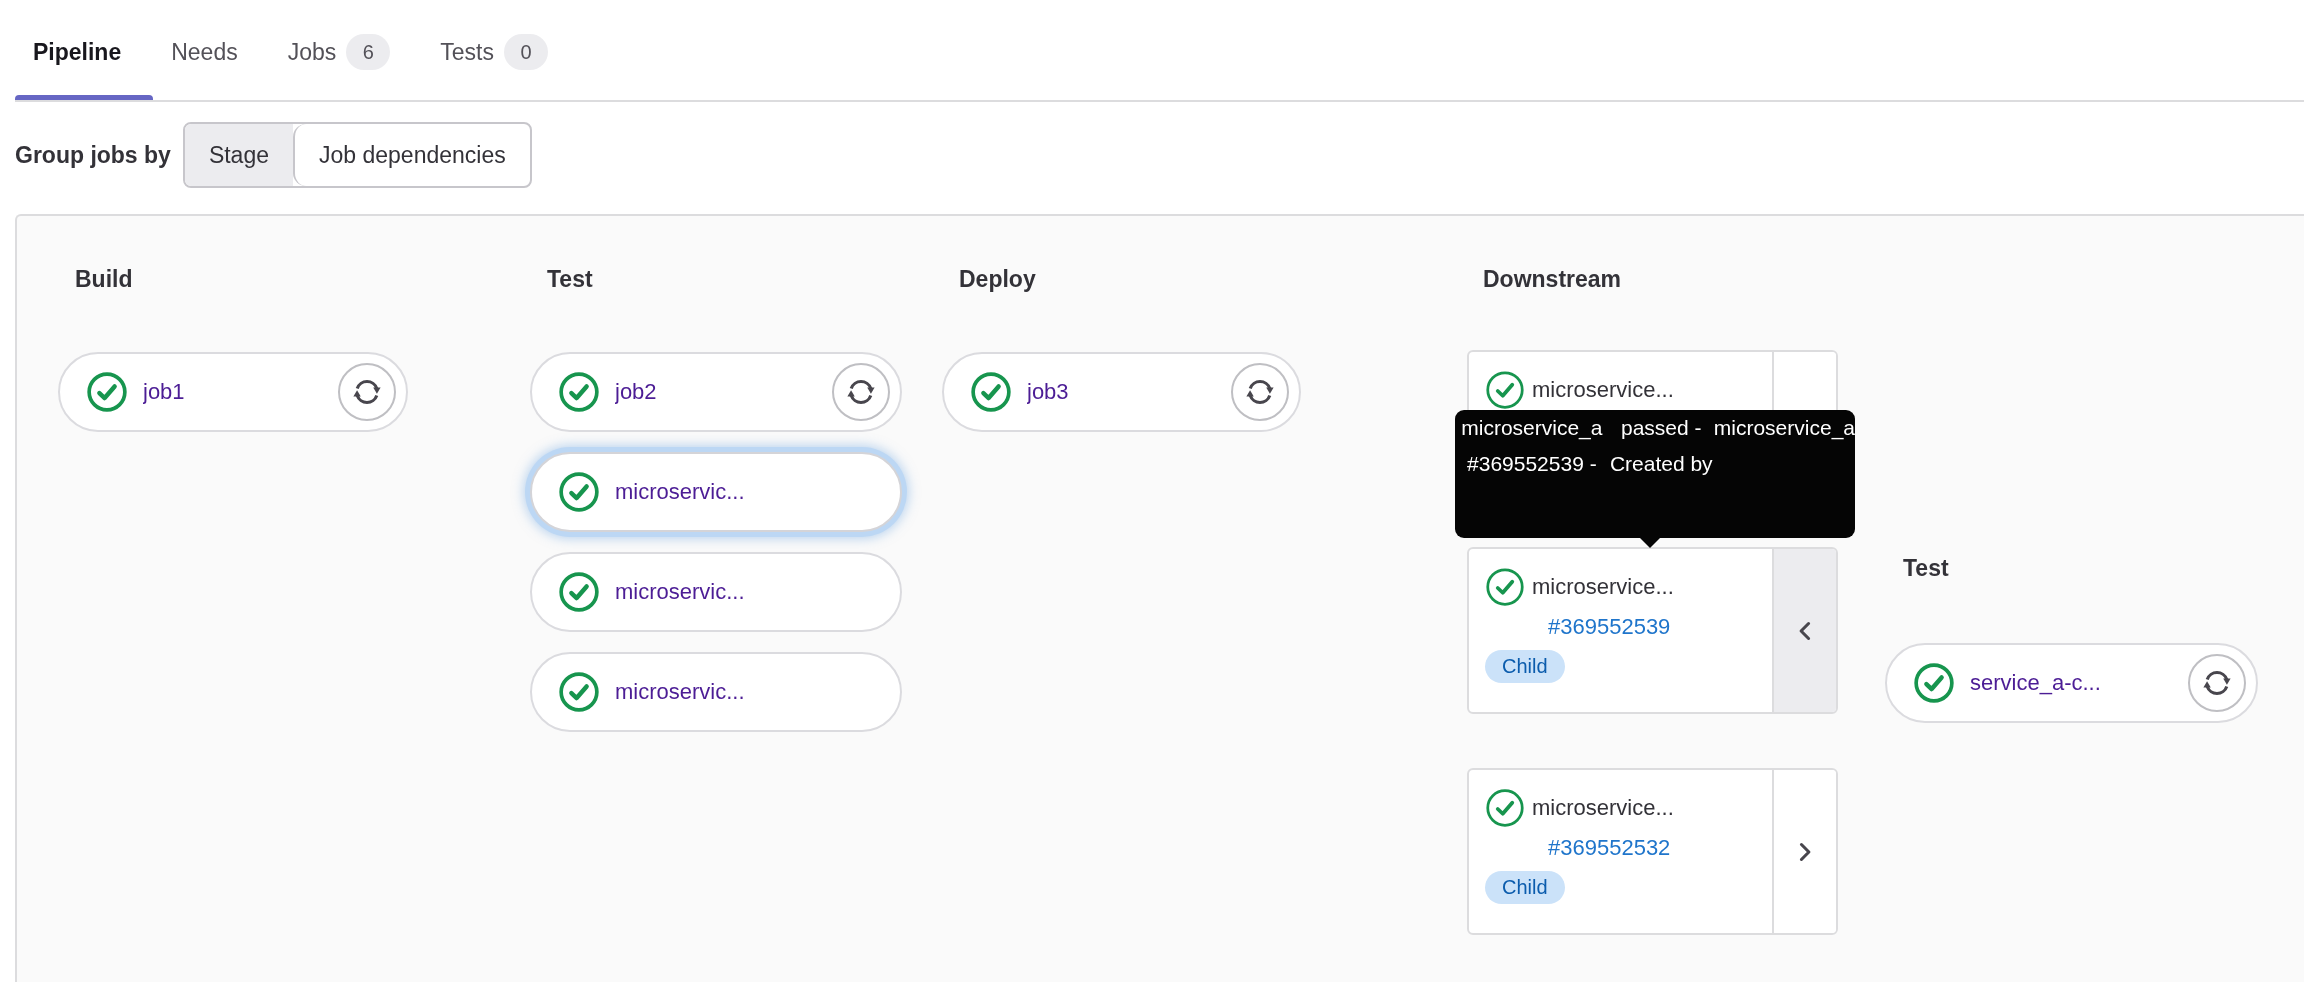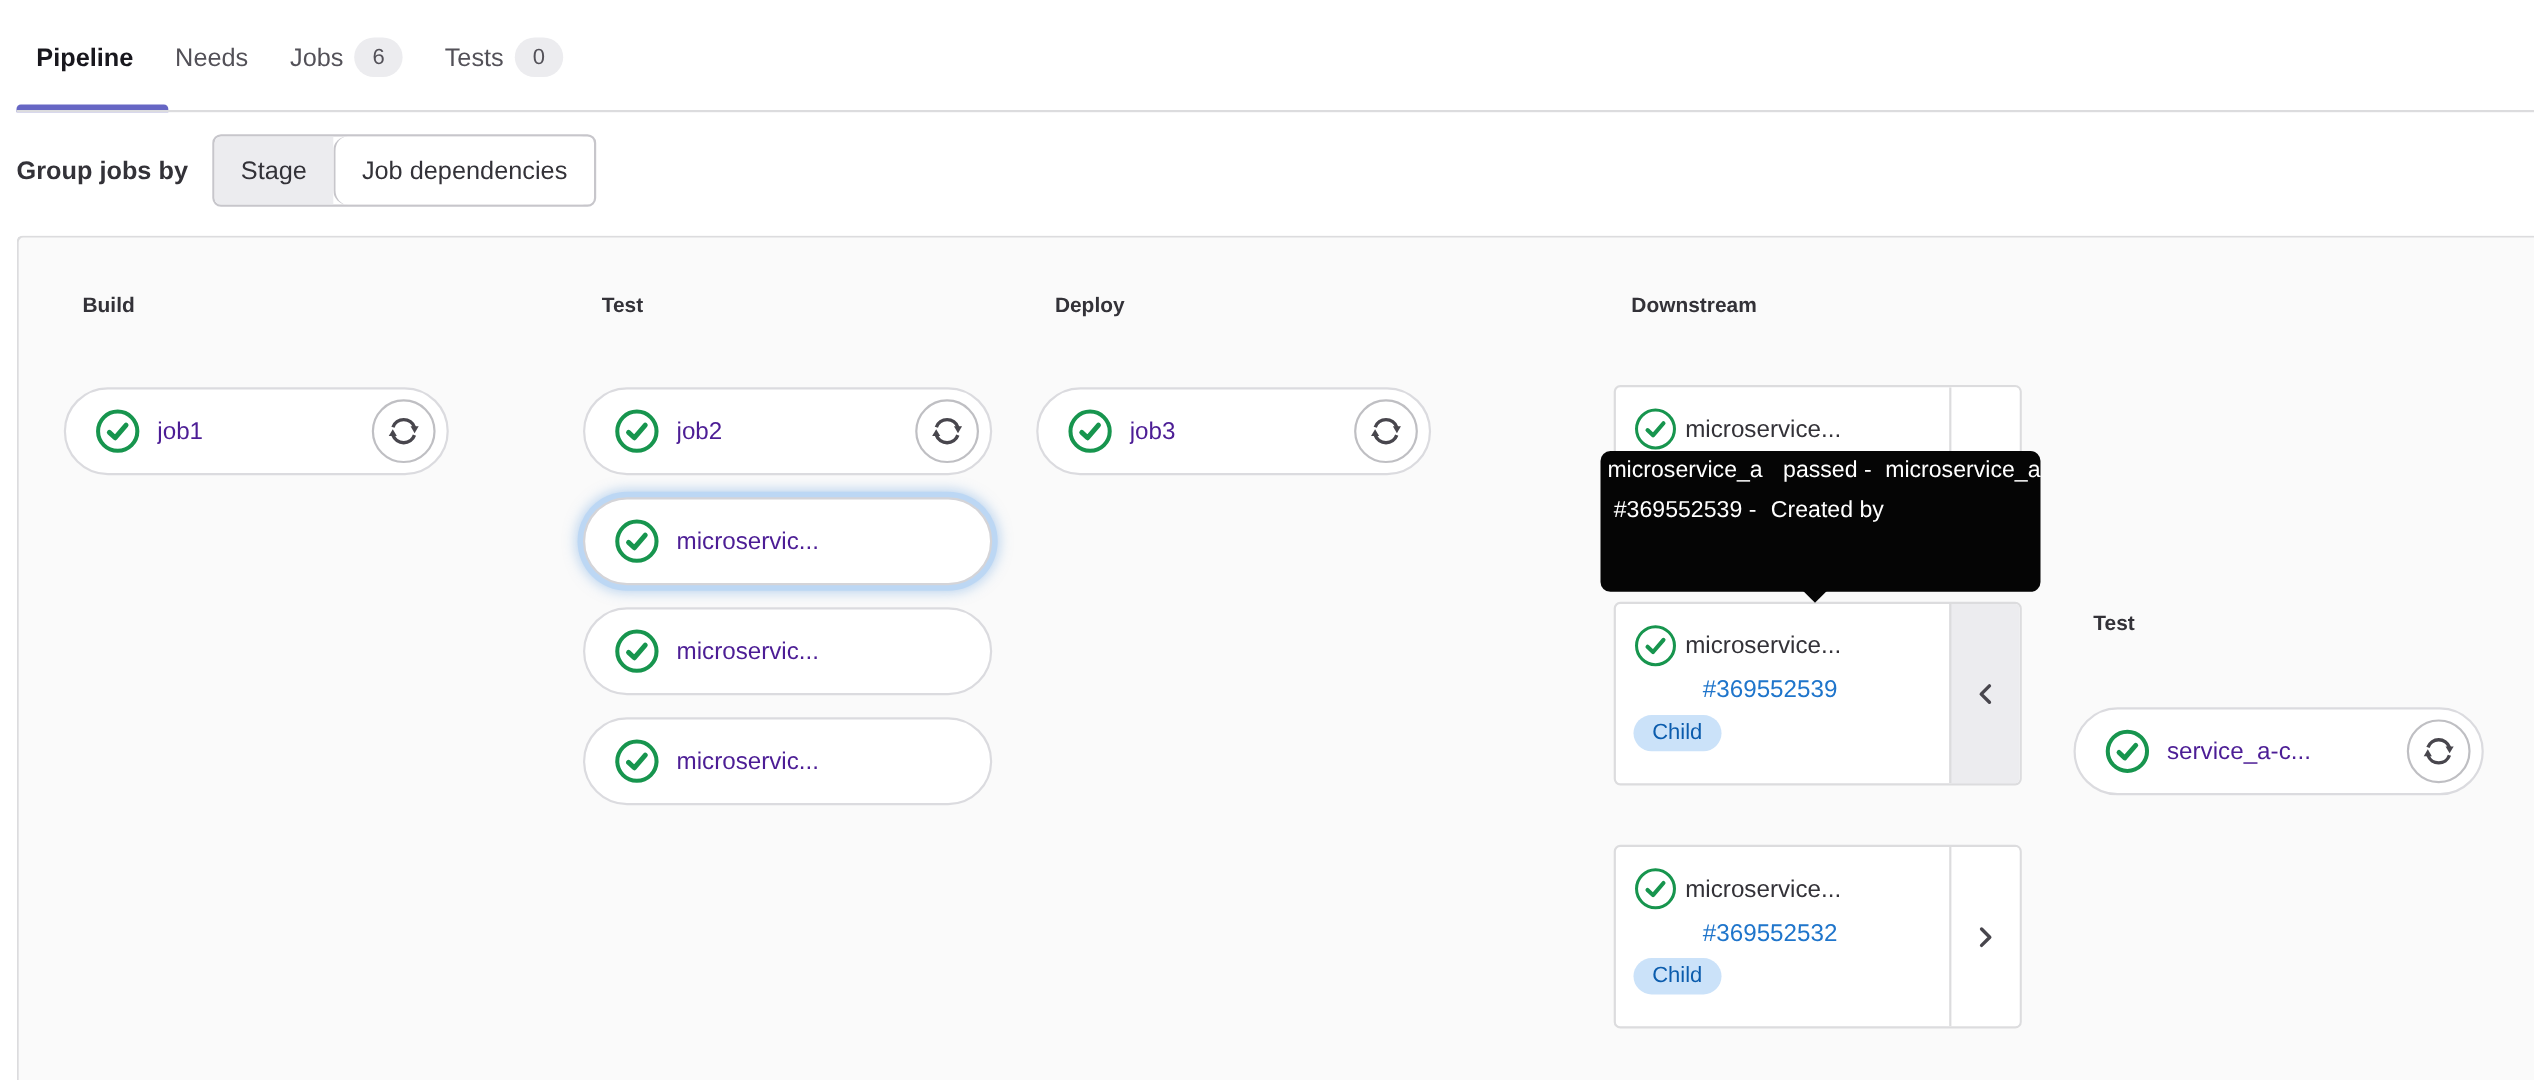--- a/index.html
+++ b/index.html
@@ -6,40 +6,40 @@
   html,body { width: 2304px; height: 982px; }
   body {
     font-family: "Liberation Sans", sans-serif;
     background: #fff;
     color: #333238;
     overflow: hidden;
   }
   .page { position: relative; width: 2304px; height: 982px; background: #fff; }
 
   
-  .tabs { position: absolute; left: 15px; top: 22px; height: 60px; display: flex; align-items: center; column-gap: 2px; }
+  .tabs { position: absolute; left: 15px; top: 22px; height: 60px; display: flex; align-items: center; column-gap: 14px; }
   .tab { display: flex; align-items: center; padding: 0 18px; height: 60px; font-size: 23px; color: #535158; cursor: pointer; white-space: nowrap; }
   .tab.active { color: #18171d; font-weight: 700; }
   .count-badge { display: inline-flex; align-items: center; justify-content: center; min-width: 44px; height: 36px; padding: 0 12px; margin-left: 10px; border-radius: 18px; background: #ececef; color: #535158; font-size: 20px; font-weight: 400; }
   .tabs-rule { position: absolute; left: 15px; right: 0; top: 100px; height: 2px; background: #dcdcde; }
   .tab-indicator { position: absolute; left: 15px; top: 95px; width: 138px; height: 7px; background: #6666c4; border-radius: 4px 4px 0 0; }
 
   
   .toolbar { position: absolute; left: 15px; top: 122px; height: 66px; display: flex; align-items: center; }
-  .group-label { font-size: 23px; font-weight: 700; color: #333238; margin-right: 22px; }
+  .group-label { font-size: 23px; font-weight: 700; color: #333238; margin-right: 12px; }
   .segmented { display: inline-flex; height: 66px; border: 2px solid #c7c6cb; border-radius: 8px; overflow: hidden; background: #fff; }
   .seg { display: flex; align-items: center; justify-content: center; padding: 0 24px; font-size: 23px; color: #333238; background: #fff; border: none; font-family: inherit; cursor: pointer; }
   .seg.selected { background: #ececef; }
   .seg + .seg { border-left: 2px solid #c7c6cb; border-radius: 13px; }
 
   
   .graph-panel { position: absolute; left: 15px; top: 214px; width: 2289px; height: 768px; background: #fafafa; border-top: 2px solid #dcdcde; border-left: 2px solid #dcdcde; border-top-left-radius: 6px; }
 
   .col { position: absolute; top: 264px; }
-  .stage-title { font-size: 19px; font-weight: 700; line-height: 30px; color: #333238; margin-left: 17px; margin-bottom: 58px; }
+  .stage-title { font-size: 23px; font-weight: 700; line-height: 30px; color: #333238; margin-left: 17px; margin-bottom: 58px; }
 
   
   .job-pill { position: relative; height: 80px; border: 2px solid #dbdbdf; border-radius: 42px; background: #fff; display: flex; align-items: center; padding: 0 14px 0 26px; margin-bottom: 20px; cursor: pointer; }
   .job-pill.focused { border-color: #d4d4d8; box-shadow: 0 0 0 5px #bcd7f4, 0 0 12px 6px rgba(110,165,225,0.5); }
   .status-icon { width: 42px; height: 42px; flex: none; margin-right: 15px; }
   .job-name { font-size: 22px; color: #4c1d95; white-space: nowrap; overflow: hidden; }
   .retry-btn { position: absolute; right: 10px; top: 50%; transform: translateY(-50%); width: 58px; height: 58px; border-radius: 50%; border: 2px solid #bfbfc3; background: #fff; color: #48464d; display: flex; align-items: center; justify-content: center; cursor: pointer; }
   .retry-btn svg { width: 34px; height: 34px; }
 
   

